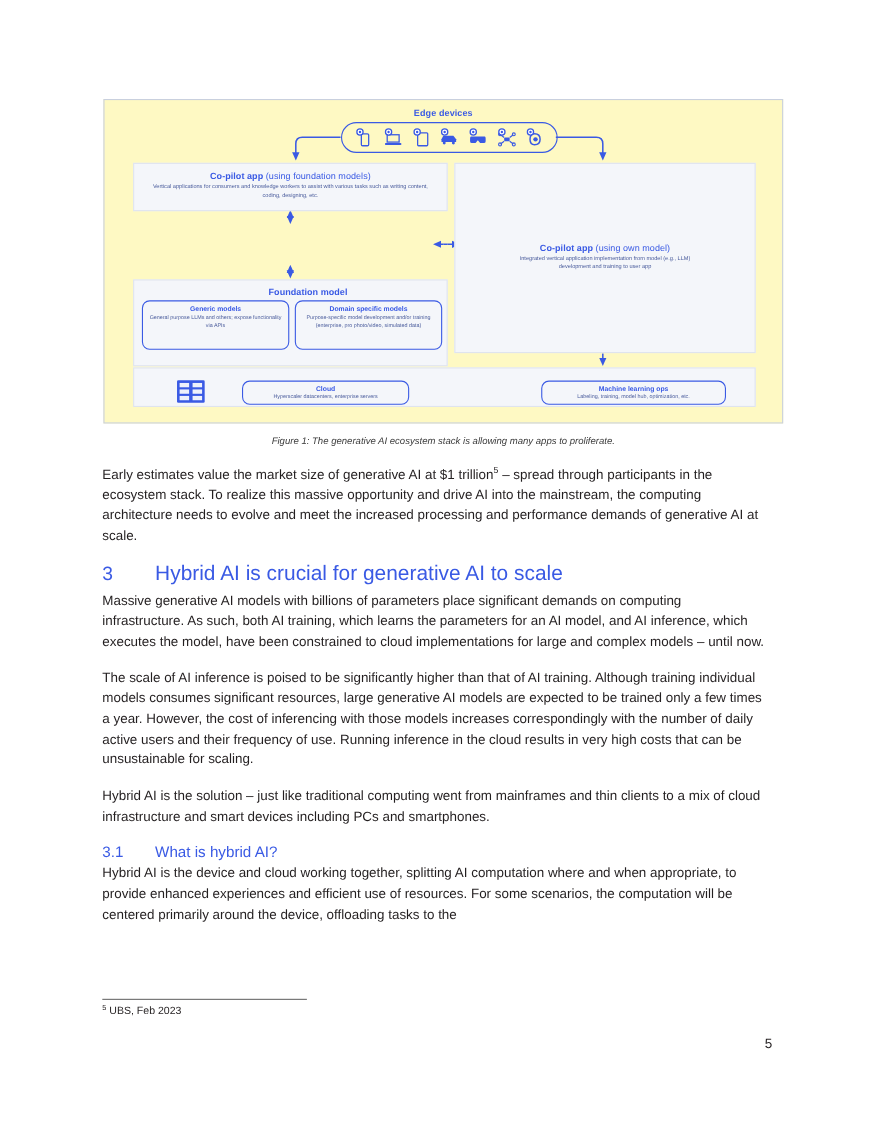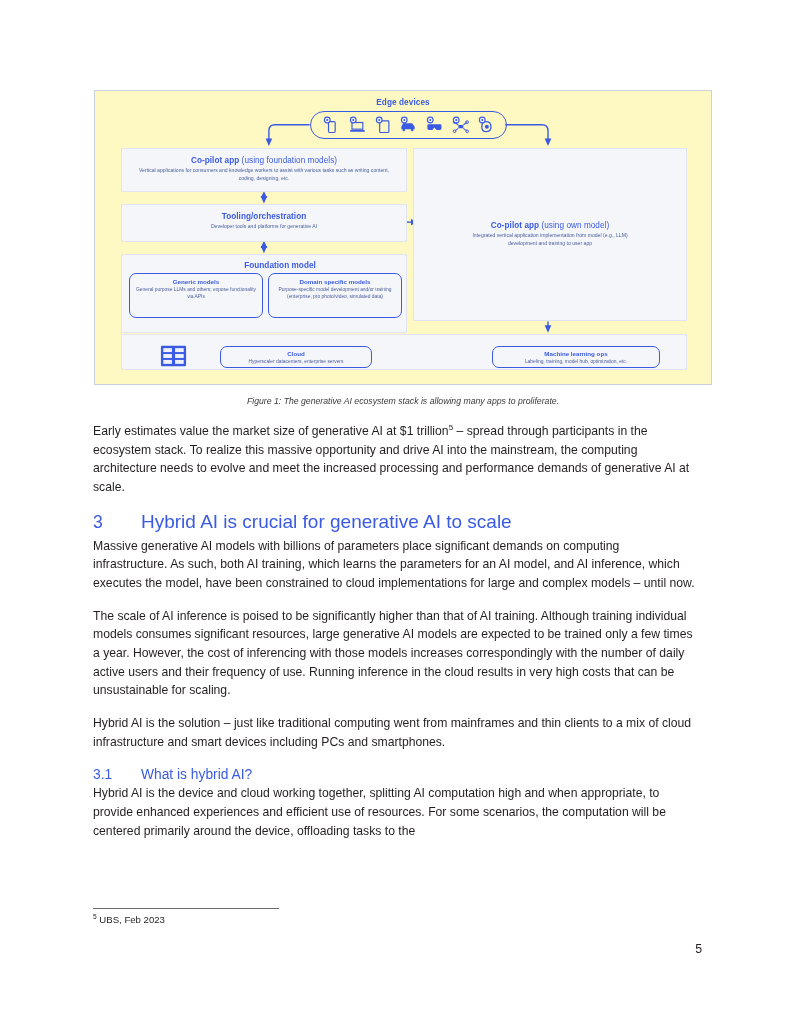--- a/index.html
+++ b/index.html
@@ -288,24 +288,20 @@
         <circle cx="7.5" cy="6" r="3.4" fill="#fff" stroke="#3a5ae4" stroke-width="1.4"></circle>
         <circle cx="7.5" cy="6" r="1.3" fill="#3a5ae4"></circle>
       </svg>
     </div>
 
     <div class="card" id="card-copilot-foundation">
       <div class="card-title"><span style="font-weight:bold">Co-pilot app</span><span style="font-weight:normal"> (using foundation models)</span></div>
       <div class="card-sub">Vertical applications for consumers and knowledge workers to assist with various tasks such as writing content, coding, designing, etc.</div>
     </div>
 
-    <div class="card" id="card-tooling">
-      <div class="card-title">Tooling/orchestration</div>
-      <div class="card-sub">Developer tools and platforms for generative AI</div>
-    </div>
 
     <div class="card" id="card-foundation">
       <div class="card-title">Foundation model</div>
       <div class="subbox" id="sub-generic">
         <div class="sb-title">Generic models</div>
         <div class="sb-sub">General purpose LLMs and others; expose functionality via APIs</div>
       </div>
       <div class="subbox" id="sub-domain">
         <div class="sb-title">Domain specific models</div>
         <div class="sb-sub">Purpose-specific model development and/or training (enterprise, pro photo/video, simulated data)</div>
@@ -354,20 +350,20 @@
 
     <p class="para">The scale of AI inference is poised to be significantly higher than that of AI training. Although training individual models consumes significant resources, large generative AI models are expected to be trained only a few times a year. However, the cost of inferencing with those models increases correspondingly with the number of daily active users and their frequency of use. Running inference in the cloud results in very high costs that can be unsustainable for scaling.</p>
 
     <p class="para">Hybrid AI is the solution – just like traditional computing went from mainframes and thin clients to a mix of cloud infrastructure and smart devices including PCs and smartphones.</p>
 
     <div class="h2-row">
       <span class="h2-num">3.1</span>
       <span class="h2-text">What is hybrid AI?</span>
     </div>
 
-    <p class="para">Hybrid AI is the device and cloud working together, splitting AI computation high and when appropriate, to provide enhanced experiences and efficient use of resources. For some scenarios, the computation will be centered primarily around the device, offloading tasks to the</p>
+    <p class="para">Hybrid AI is the device and cloud working together, splitting AI computation where and when appropriate, to provide enhanced experiences and efficient use of resources. For some scenarios, the computation will be centered primarily around the device, offloading tasks to the</p>
   </div>
 
   <div class="footnote-rule"></div>
   <div class="footnote"><sup>5</sup><span> UBS, Feb 2023</span></div>
 
   <div class="page-number">5</div>
 </div>
 
 </body></html>

